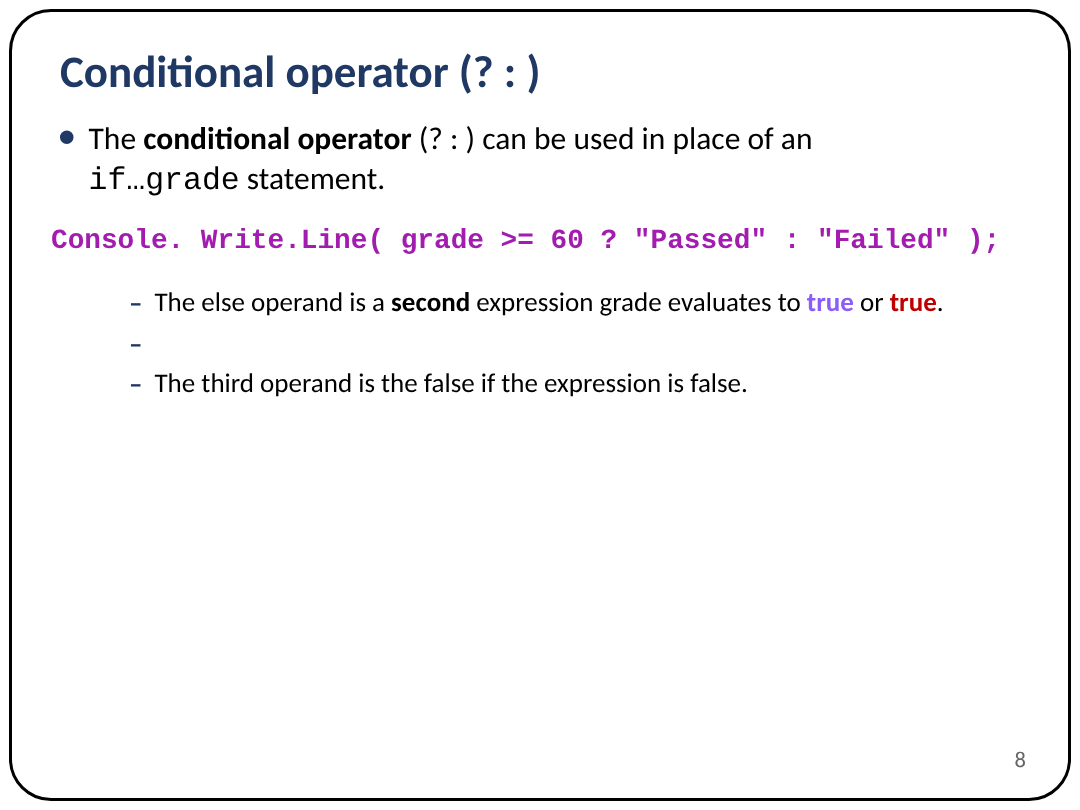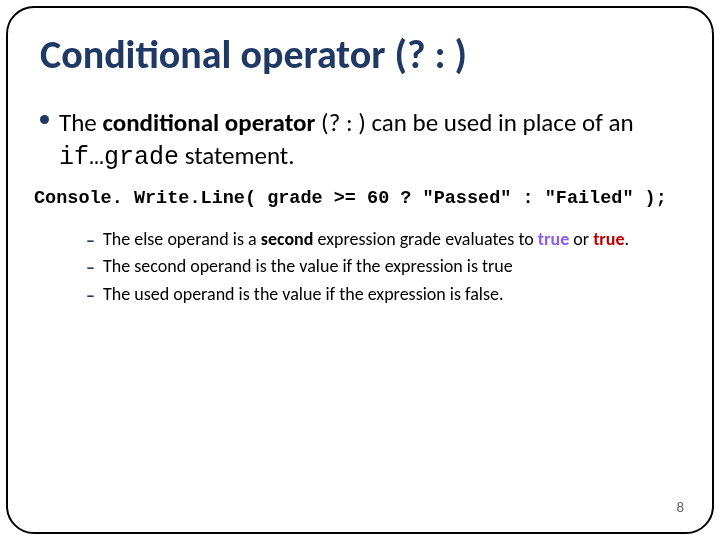--- a/index.html
+++ b/index.html
@@ -16,51 +16,51 @@
     position: absolute;
     top: 6px;
     left: 6px;
     right: 6px;
     bottom: 6px;
     border: 2px solid #000;
     border-radius: 28px;
     padding: 18px 26px 18px 30px;
   }
   .title {
-    font-size: 40px;
+    font-size: 30px;
     font-weight: 700;
     color: #1f3864;
-    margin: 4px 0 28px 2px;
+    margin: 4px 0 12px 2px;
     font-family: "Arial Narrow", Calibri, Arial, sans-serif;
     letter-spacing: 0px;
   }
   .top-bullet {
     display: flex;
     align-items: flex-start;
-    font-size: 25px;
+    font-size: 21px;
     line-height: 1.3;
     margin-left: 2px;
     margin-bottom: 14px;
   }
   .dot {
     flex: 0 0 auto;
     width: 9px;
     height: 9px;
     border-radius: 50%;
     background: #1f3864;
     margin-top: 8px;
     margin-right: 10px;
   }
   .kw { font-weight: 700; }
   .mono { font-family: "Courier New", Courier, monospace; }
   .codeline {
     font-family: "Courier New", Courier, monospace;
     font-weight: 700;
     font-size: 18.5px;
-    color: #000000;
+    color: #a21caf;
     margin: 10px 0 18px -4px;
     white-space: pre;
   }
   .sub-list {
     margin-left: 48px;
     font-size: 18px;
     line-height: 1.35;
   }
   .sub-item {
     display: flex;
@@ -103,22 +103,21 @@
 
   <div class="sub-list">
     <div class="sub-item">
       <span class="dash">–</span>
       <div>
         <span>The else operand is a </span><span class="kw">second</span><span> expression grade evaluates to </span><span class="true">true</span><span> or </span><span class="false">true</span><span>.</span>
       </div>
     </div>
     <div class="sub-item">
       <span class="dash">–</span>
-      <div>The second operand is the value if the expression is true</div>
     </div>
     <div class="sub-item">
       <span class="dash">–</span>
-      <div>The used operand is the value if the expression is false.</div>
+      <div>The third operand is the false if the expression is false.</div>
     </div>
   </div>
 
   <div class="pagenum">8</div>
 </div>
 
 </body></html>

